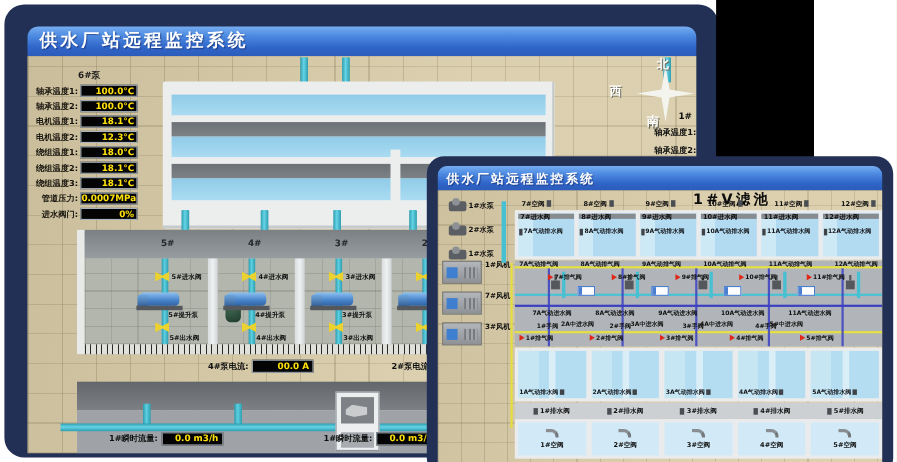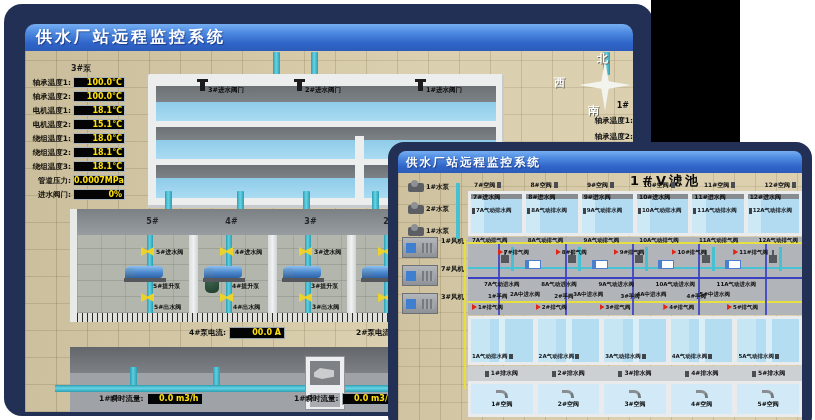--- a/index.html
+++ b/index.html
@@ -149,41 +149,41 @@
 <div class="stage">
   <div class="black-panel"></div>
 
   <section class="win win-back">
     <header class="tb tb-back">
       <span class="tb-text">供水厂站远程监控系统</span>
     </header>
     <div class="scene scene-back">
 
       <div class="rp">
-        <div class="rp-header">3#泵</div>
+        <div class="rp-header">6#泵</div>
         <div>
 
             <div class="rp-row i0">
               <span class="rp-label">轴承温度1:</span>
               <span class="rp-value">100.0°C</span>
             </div>
 
             <div class="rp-row i1">
               <span class="rp-label">轴承温度2:</span>
               <span class="rp-value">100.0°C</span>
             </div>
 
             <div class="rp-row i2">
               <span class="rp-label">电机温度1:</span>
               <span class="rp-value">18.1°C</span>
             </div>
 
             <div class="rp-row i3">
               <span class="rp-label">电机温度2:</span>
-              <span class="rp-value">15.1°C</span>
+              <span class="rp-value">12.3°C</span>
             </div>
 
             <div class="rp-row i4">
               <span class="rp-label">绕组温度1:</span>
               <span class="rp-value">18.0°C</span>
             </div>
 
             <div class="rp-row i5">
               <span class="rp-label">绕组温度2:</span>
               <span class="rp-value">18.1°C</span>
@@ -205,39 +205,20 @@
             </div>
           </div>
       </div>
 
       <div class="pipe-v p1"></div>
       <div class="pipe-v p2"></div>
       <div class="pipe-v p3"></div>
 
       <div class="tank">
         <div class="tk-sep"></div>
-        <div class="tk-wall">
-          <div>
-
-              <div class="iv i0">
-                <span class="valve-glyph"></span>
-                <span class="iv-label">3#进水阀门</span>
-              </div>
-
-              <div class="iv i1">
-                <span class="valve-glyph"></span>
-                <span class="iv-label">2#进水阀门</span>
-              </div>
-
-              <div class="iv i2">
-                <span class="valve-glyph"></span>
-                <span class="iv-label">1#进水阀门</span>
-              </div>
-            </div>
-        </div>
         <div class="tk-water"></div>
         <div class="tk-sep"></div>
         <div class="tk-wall tk-wall2"></div>
         <div class="tk-water"></div>
         <div class="tk-sep"></div>
         <div class="tk-wall tk-wall2"></div>
         <div class="tk-water tk-water3"></div>
         <div class="tk-divider"></div>
       </div>
 

